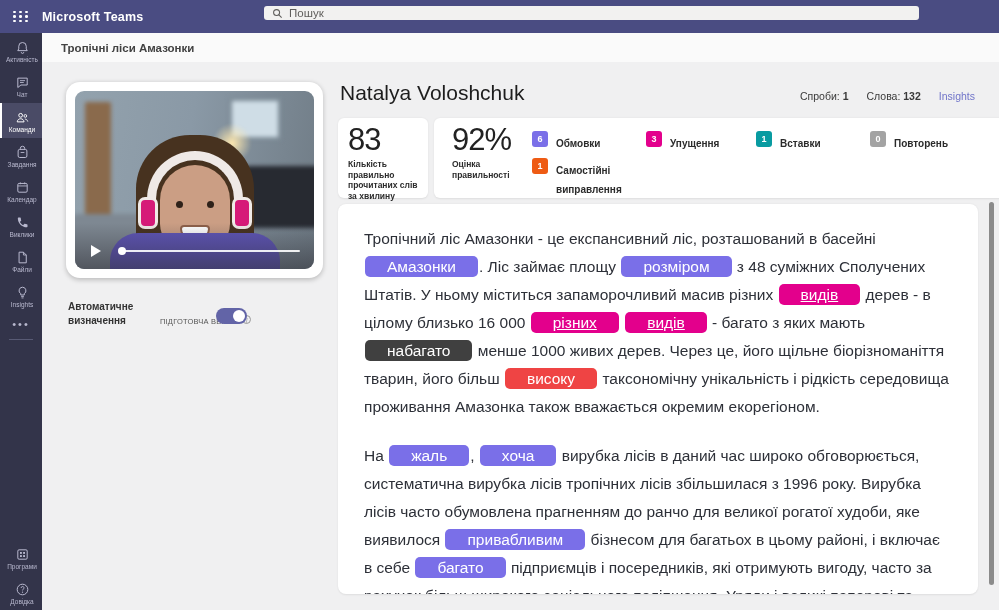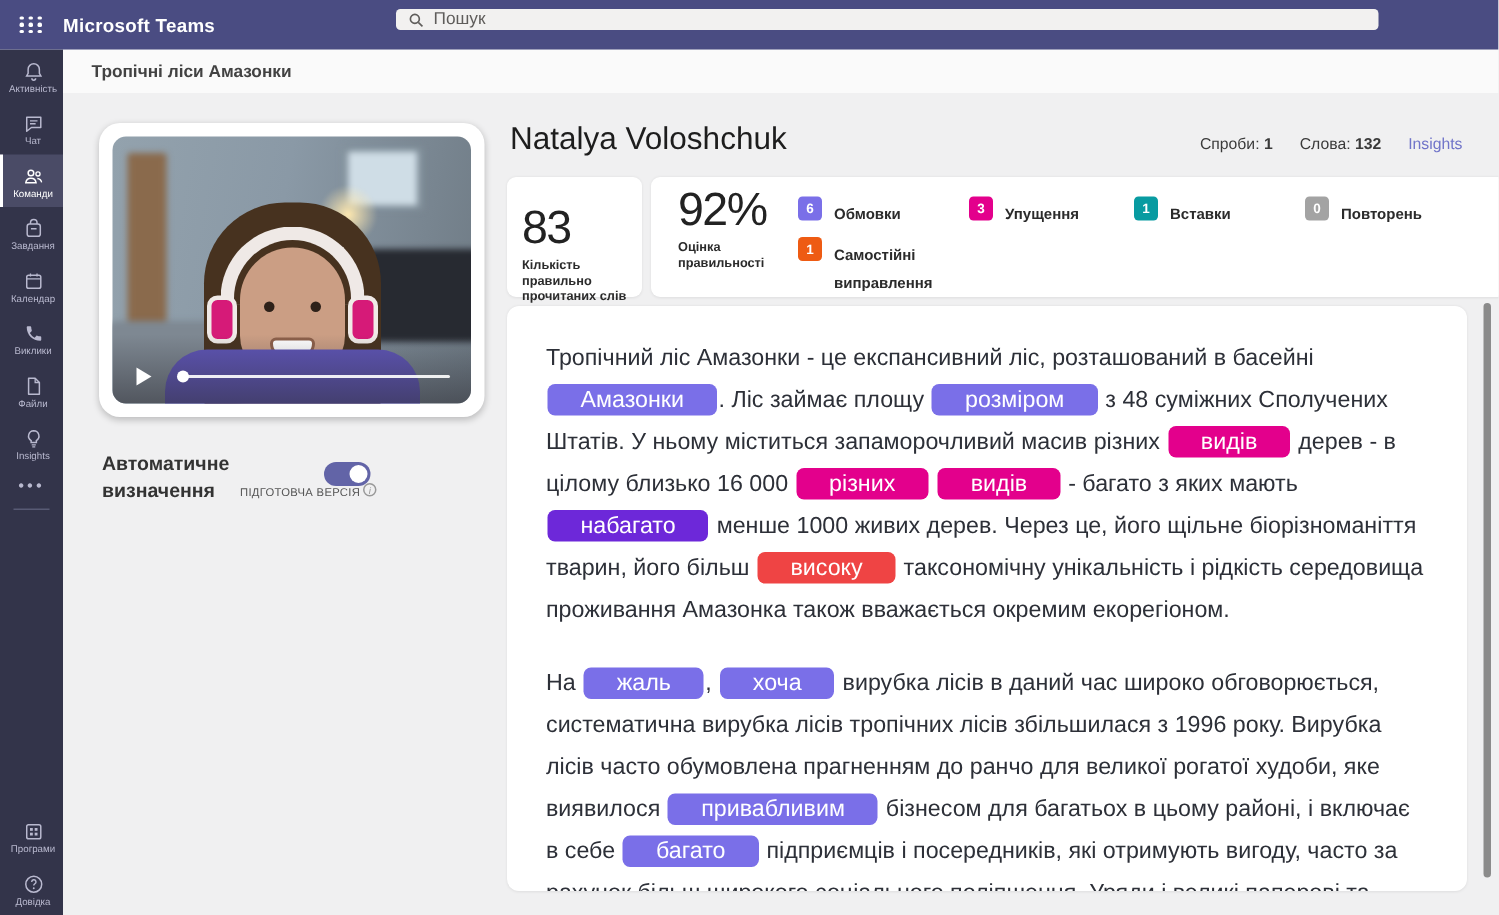--- a/index.html
+++ b/index.html
@@ -51,61 +51,61 @@
   .eye.l { left:16px; } .eye.r { right:16px; }
   .smile { position:absolute; left:50%; transform:translateX(-50%); bottom:14px; width:30px; height:14px; background:#fff; border:2px solid #8d604a; border-radius:4px 4px 10px 10px; }
   .shirt { position:absolute; left:50%; bottom:-26px; transform:translateX(-50%); width:170px; height:62px; background:#5f55b8; border-radius:28px 28px 0 0; }
   .vcontrols { position:absolute; left:0; right:0; bottom:0; height:46px; background:linear-gradient(rgba(50,50,55,0), rgba(45,45,52,.55)); }
   .play-icon { position:absolute; left:16px; bottom:12px; width:0; height:0; border-top:6px solid transparent; border-bottom:6px solid transparent; border-left:10px solid #fff; cursor:pointer; }
   .track { position:absolute; left:44px; right:14px; bottom:17px; height:2px; background:rgba(255,255,255,.9); border-radius:1px; cursor:pointer; }
   .thumb { position:absolute; left:-1px; top:-3px; width:8px; height:8px; background:#fff; border-radius:50%; }
 
   
   .autodetect { position:absolute; left:26px; top:238px; width:260px; }
-  .ad-label { font-size:13px; font-weight:bold; color:#333; line-height:1.35; display:inline-block; width:92px; }
+  .ad-label { font-size:10px; font-weight:bold; color:#333; line-height:1.35; display:inline-block; width:92px; }
   .ad-preview { font-size:7.5px; color:#555; letter-spacing:.2px; }
   .info-icon { display:inline-block; width:9px; height:9px; border:1px solid #999; border-radius:50%; color:#999; font-size:6.5px; text-align:center; line-height:9px; font-style:italic; margin-left:2px; vertical-align:middle; }
   .switch { position:absolute; left:148px; top:8px; width:31px; height:16px; border-radius:9px; background:#6264a7; cursor:pointer; }
   .switch .knob { position:absolute; right:2px; top:2px; width:12px; height:12px; border-radius:50%; background:#fff; }
 
   
   .report-row { position:absolute; left:20px; top:288px; width:290px; display:flex; align-items:flex-start; }
   .report-btn { font-size:11.5px; font-weight:bold; color:#2b2b2b; text-align:center; line-height:1.6; width:108px; cursor:pointer; }
   .edit-link { font-size:11px; color:#5b5fc7; text-decoration:underline; margin-top:11px; cursor:pointer; white-space:nowrap; }
 
   
   .student-name { position:absolute; left:298px; top:19px; font-size:21px; font-weight:400; color:#1d1d1d; }
   .hdr-stats { position:absolute; right:24px; top:28px; display:flex; align-items:flex-end; font-size:10.5px; color:#3a3a3a; }
   .hdr-stat { margin-left:18px; }
   .hdr-stat b { font-weight:bold; }
   .insights-link { margin-left:18px; color:#7074c9; cursor:pointer; }
 
   
   .card { position:absolute; background:#fff; border-radius:6px; box-shadow:0 0.5px 2px rgba(0,0,0,.08); }
-  .card-wpm { left:296px; top:56px; width:90px; height:80px; padding:17px 10px; }
+  .card-wpm { left:296px; top:56px; width:90px; height:80px; padding:5px 10px; }
   .big-num { font-size:31px; font-weight:300; color:#222; line-height:34px; letter-spacing:-1px; }
   .stat-label { font-size:8.5px; font-weight:600; color:#2b2b2b; line-height:1.25; margin-top:2px; }
   .card-acc { left:392px; top:56px; width:586px; height:80px; }
   .acc-block { position:absolute; left:18px; top:5px; width:80px; }
   .bcol { position:absolute; top:13px; }
   .bcol.c1 { left:98px; width:112px; }
   .bcol.c2 { left:212px; width:108px; }
   .bcol.c3 { left:322px; width:110px; }
   .bcol.c4 { left:436px; width:120px; }
   .brow { display:flex; align-items:flex-start; margin-bottom:5px; }
   .bsq { flex:0 0 auto; width:16px; height:16px; border-radius:3px; color:#fff; font-size:9px; font-weight:bold; display:flex; align-items:center; justify-content:center; }
   .blbl { font-size:10px; font-weight:600; color:#2b2b2b; margin-left:8px; margin-top:3px; line-height:1.9; width:72px; }
 
   
   .passage-panel { position:absolute; left:296px; top:142px; width:640px; height:390px; background:#fff; border-radius:8px; box-shadow:0 0.5px 2px rgba(0,0,0,.08); padding:21px 26px; overflow:hidden; }
   .passage-panel p { font-size:15.5px; line-height:28px; color:#2d3038; margin-bottom:21px; }
   .hl { color:#fff; border-radius:5px; padding:2px 22px; margin:0 1px; cursor:pointer; }
   .hl-purple { background:#7a6fe8; }
-  .hl-magenta { background:#e3008c; }
-  .hl-teal { background:#6d28d9; }
+  .hl-magenta { background:#e3008c;text-decoration:underline; }
+  .hl-teal { background:#404040; }
   .hl-orange { background:#ef4444; }
 
   
   .scrollbar-thumb { position:absolute; right:5px; top:202px; width:5px; height:383px; background:#8b8b8b; border-radius:3px; cursor:pointer; z-index:40; }
 </style>
 </head>
 <body>
 
 <div class="topbar">
   <div class="waffle">

